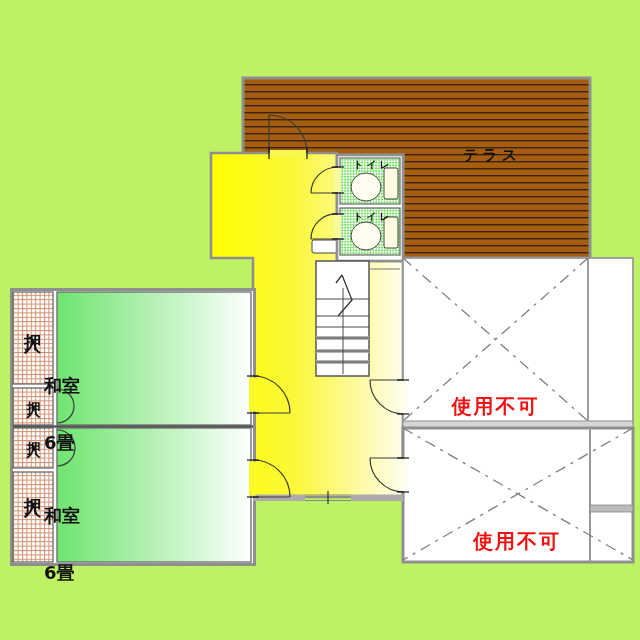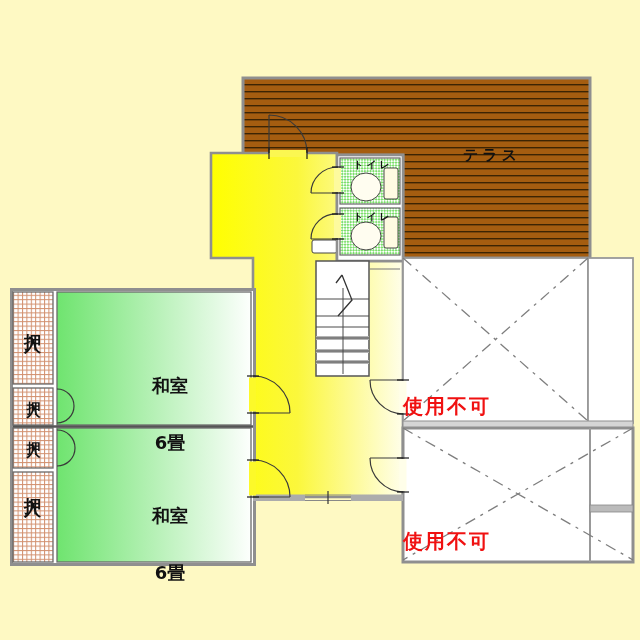--- a/index.html
+++ b/index.html
@@ -1,33 +1,33 @@
 <!DOCTYPE html>
 <html><head>
 <meta charset="utf-8">
 <style>
   html,body{margin:0;padding:0;background:#FFFFFF;}
-  #stage{position:relative;width:640px;height:640px;background:#fef9c3;overflow:hidden;
+  #stage{position:relative;width:640px;height:640px;background:#bef264;overflow:hidden;
          font-family:"DejaVu Sans","Liberation Sans",sans-serif;}
   #stage svg{position:absolute;left:0;top:0;}
   .lbl{position:absolute;color:#111;font-weight:bold;white-space:pre;}
   .v{writing-mode:vertical-rl;text-orientation:upright;}
   #terrace-label{left:450px;top:146px;width:84px;font-size:15px;letter-spacing:4px;text-align:center;}
   .toilet-lbl{width:58px;font-size:10px;letter-spacing:3px;text-align:center;left:344px;}
   #toilet1-label{top:158px;}
   #toilet2-label{top:210px;}
-  .room-lbl{left:73px;width:194px;font-size:18px;line-height:19px;text-align:center;}
+  .room-lbl{left:44px;width:194px;font-size:18px;line-height:19px;}
   #room1-label{top:338px;}
   #room2-label{top:468px;}
   .closet-lbl{left:22px;letter-spacing:2px;}
   #closet1-label{top:320px;font-size:17px;}
   #closet2-label{top:390px;font-size:14px;left:25px;}
   #closet3-label{top:430px;font-size:14px;left:25px;}
   #closet4-label{top:484px;font-size:17px;}
-  .unusable-lbl{color:#F01111;font-size:20px;letter-spacing:2px;}
+  .unusable-lbl{color:#F01111;font-size:20px;letter-spacing:2px;text-align:center;}
   #unusable1-label{left:403px;top:393px;width:185px;}
   #unusable2-label{left:403px;top:528px;width:228px;}
 </style>
 </head>
 <body>
 
 <div id="stage">
 <svg width="640" height="640" viewBox="0 0 640 640">
   <defs>
     <pattern id="pTerrace" width="8" height="7" patternUnits="userSpaceOnUse">

